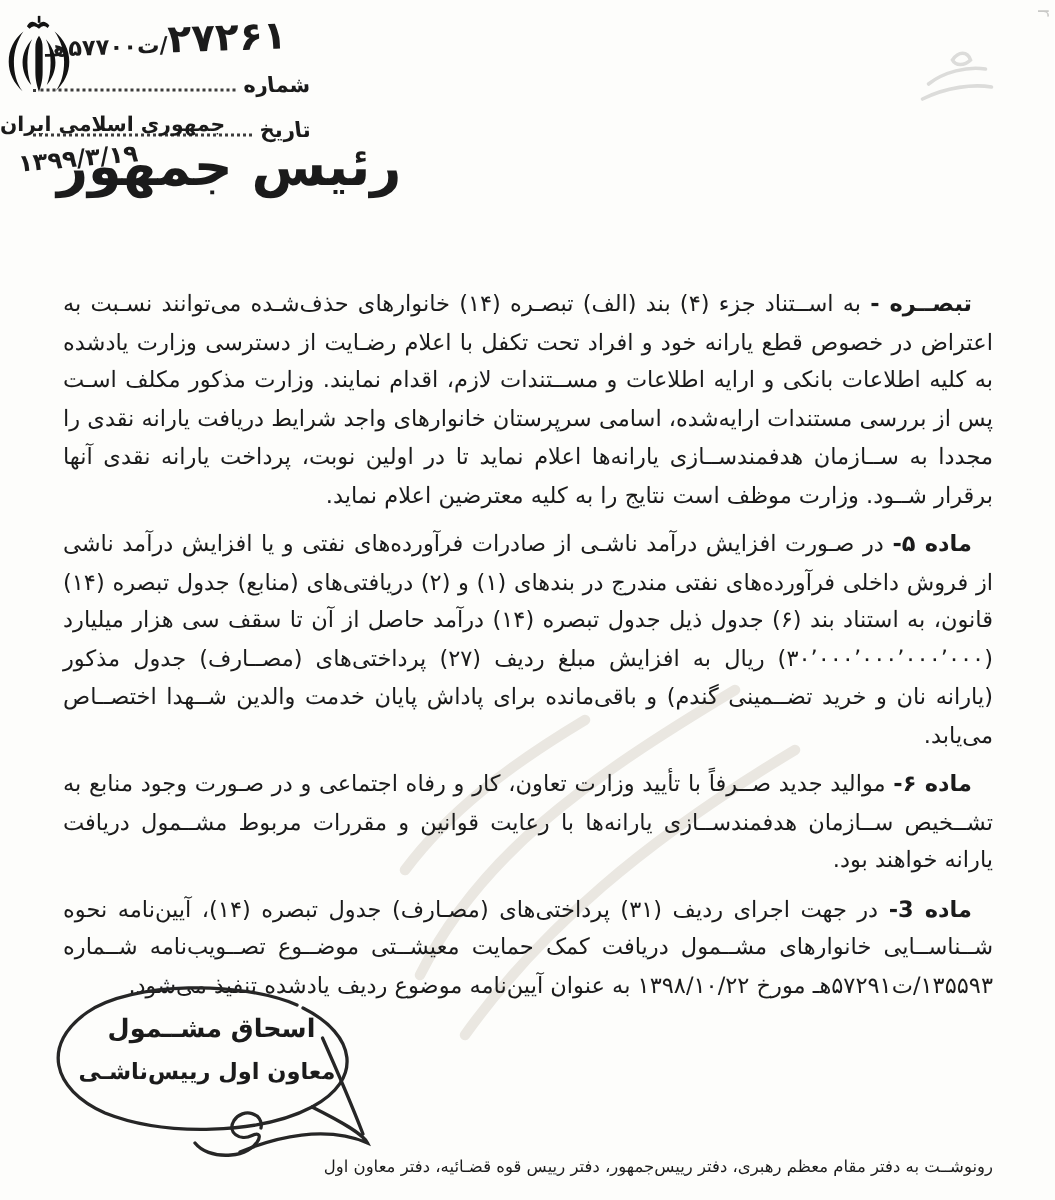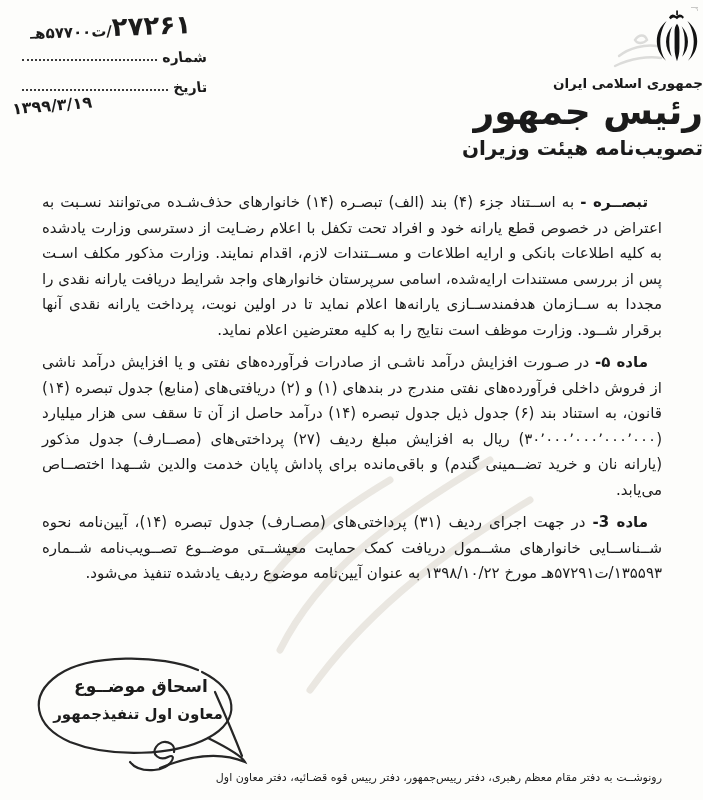--- a/index.html
+++ b/index.html
@@ -16,21 +16,21 @@
   .ref-number{transform:rotate(-2deg);font-weight:bold;white-space:nowrap;text-align:center;}
   .ref-main{font-size:26px;letter-spacing:3px;}
   .ref-suffix{font-size:15px;}
   .leader-row{display:flex;align-items:flex-end;direction:rtl;margin:7px 6px 0 14px;}
   .leader-label{font-size:14px;font-weight:bold;transform:skewX(6deg);}
   .leader-dots{flex:1;border-bottom:2px dotted #3c3c3c;margin:0 5px 4px 0;height:1px;}
   .row-date{margin-top:14px;}
   .date-hand{position:absolute;top:84px;left:4px;font-size:16px;font-weight:bold;
     transform:rotate(-5deg);letter-spacing:1px;direction:rtl;}
   
-  .center-head{position:absolute;top:10px;left:0;width:100%;text-align:right;}
+  .center-head{position:absolute;top:10px;left:0;width:100%;text-align:left;}
   .emblem{display:inline-block;}
   .country{font-size:13.5px;font-weight:bold;margin-top:1px;}
   .office{font-size:36px;font-weight:bold;line-height:1.15;margin-left:38px;}
   .doc-type{font-size:20px;font-weight:bold;margin-top:4px;}
   
   .wm-vertical{position:absolute;top:18px;right:0;transform:rotate(90deg);
     transform-origin:100% 0;color:#c9c9c7;font-size:13px;letter-spacing:7px;white-space:nowrap;}
   .bg-marks{position:absolute;pointer-events:none;}
   
   .body-text{position:absolute;top:190px;right:41px;left:42px;direction:rtl;
@@ -93,32 +93,32 @@
         <path d="M43.6 1 h3 v8 h-3 z"></path>
         <path d="M45 24 c3 4 4.2 8 4.2 14 v28 c0 10 -2 16 -4.2 23 c-2.2 -7 -4.2 -13 -4.2 -23 v-28 c0 -6 1.2 -10 4.2 -14 z"></path>
         <path d="M37 28 c-7 8 -11 17 -11 27 c0 10 4 19 10 26 c-3 -8 -4.4 -16 -4.4 -26 c0 -10 1.4 -19 5.4 -27 z"></path>
         <path d="M53 28 c7 8 11 17 11 27 c0 10 -4 19 -10 26 c3 -8 4.4 -16 4.4 -26 c0 -10 -1.4 -19 -5.4 -27 z"></path>
         <path d="M27 19 c-11 9 -17 21 -17 35 c0 13 6 25 16 34 c-7 -9 -10 -21 -10 -34 c0 -12 4 -25 11 -35 z"></path>
         <path d="M63 19 c11 9 17 21 17 35 c0 13 -6 25 -16 34 c7 -9 10 -21 10 -34 c0 -12 -4 -25 -11 -35 z"></path>
       </g>
     </svg>
     <div class="country">جمهوری اسلامی ایران</div>
     <div class="office">رئیس جمهور</div>
-    <div class="doc-type">تصویب‌نامه هیئت وزیران</div>
   </div>
 
   <div class="body-text">
     <p><strong class="lead">تبصــره -</strong><span> به اســتناد جزء (۴) بند (الف) تبصـره (۱۴) خانوارهای حذف‌شـده می‌توانند نسـبت به اعتراض در خصوص قطع یارانه خود و افراد تحت تکفل با اعلام رضـایت از دسترسی وزارت یادشده به کلیه اطلاعات بانکی و ارایه اطلاعات و مســتندات لازم، اقدام نمایند. وزارت مذکور مکلف اسـت پس از بررسی مستندات ارایه‌شده، اسامی سرپرستان خانوارهای واجد شرایط دریافت یارانه نقدی را مجددا به ســازمان هدفمندســازی یارانه‌ها اعلام نماید تا در اولین نوبت، پرداخت یارانه نقدی آنها برقرار شــود. وزارت موظف است نتایج را به کلیه معترضین اعلام نماید.</span></p>
     <p><strong class="lead">ماده ۵-</strong><span> در صـورت افزایش درآمد ناشـی از صادرات فرآورده‌های نفتی و یا افزایش درآمد ناشی از فروش داخلی فرآورده‌های نفتی مندرج در بندهای (۱) و (۲) دریافتی‌های (منابع) جدول تبصره (۱۴) قانون، به استناد بند (۶) جدول ذیل جدول تبصره (۱۴) درآمد حاصل از آن تا سقف سی هزار میلیارد (۳۰٬۰۰۰٬۰۰۰٬۰۰۰٬۰۰۰) ریال به افزایش مبلغ ردیف (۲۷) پرداختی‌های (مصــارف) جدول مذکور (یارانه نان و خرید تضــمینی گندم) و باقی‌مانده برای پاداش پایان خدمت والدین شــهدا اختصــاص می‌یابد.</span></p>
+    <p><strong class="lead">ماده ۶-</strong><span> موالید جدید صــرفاً با تأیید وزارت تعاون، کار و رفاه اجتماعی و در صـورت وجود منابع به تشــخیص ســازمان هدفمندســازی یارانه‌ها با رعایت قوانین و مقررات مربوط مشــمول دریافت یارانه خواهند بود.</span></p>
     <p><strong class="lead">ماده 3-</strong><span> در جهت اجرای ردیف (۳۱) پرداختی‌های (مصـارف) جدول تبصره (۱۴)، آیین‌نامه نحوه شــناســایی خانوارهای مشــمول دریافت کمک حمایت معیشــتی موضــوع تصــویب‌نامه شــماره ۱۳۵۵۹۳/ت۵۷۲۹۱هـ مورخ ۱۳۹۸/۱۰/۲۲ به عنوان آیین‌نامه موضوع ردیف یادشده تنفیذ می‌شود.</span></p>
   </div>
 
   <div class="sig">
-    <div class="sig-name">اسحاق موضــوع</div>
-    <div class="sig-title">معاون اول تنفیذ‌جمهور</div>
+    <div class="sig-name">اسحاق مشــمول</div>
+    <div class="sig-title">معاون اول رییس‌ناشـی</div>
     <svg width="380" height="150" viewBox="0 0 380 150">
       <g fill="none" stroke="#262626" stroke-width="2.2" stroke-linecap="round">
         <path d="M186,20 C150,4 76,4 46,25 C16,46 22,76 58,92 C98,108 162,106 196,88 C230,70 226,40 190,22"></path>
         <path d="M196,88 C216,98 230,106 233,112 C205,100 172,108 148,118"></path>
         <path d="M162,102 c2,-10 -12,-14 -18,-5 c-5,8 4,14 12,10 c10,-5 4,12 -14,13 c-12,1 -20,-3 -24,-8"></path>
         <path d="M203,42 C211,60 223,88 230,106"></path>
       </g>
     </svg>
   </div>
 

